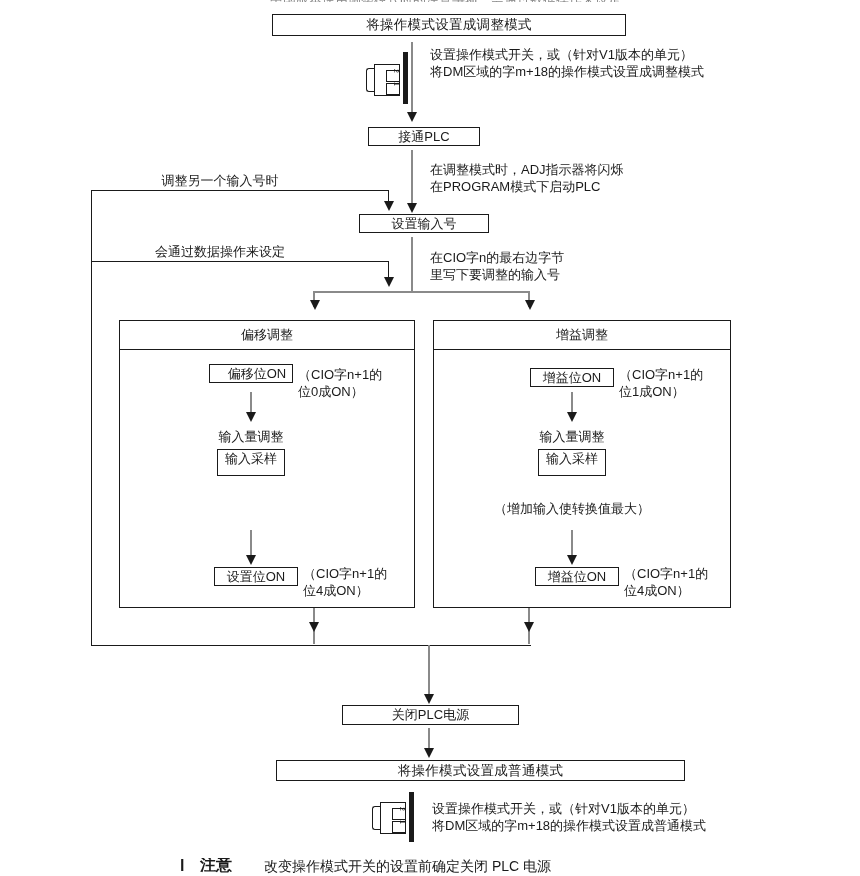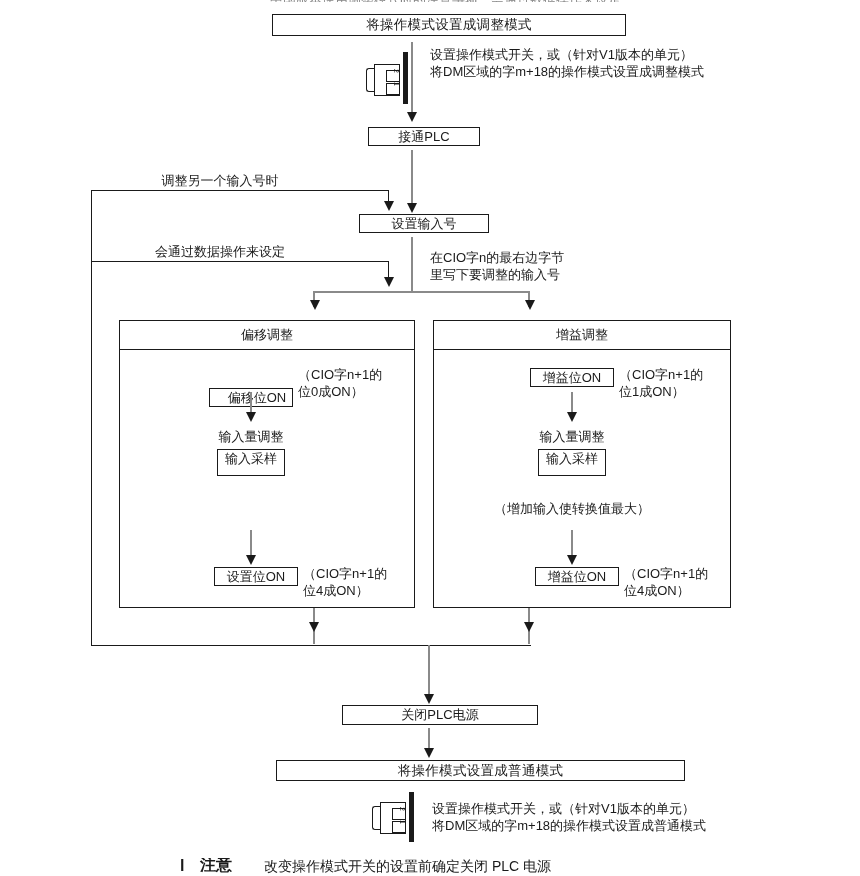--- a/index.html
+++ b/index.html
@@ -133,20 +133,22 @@
   <div class="abs txt" style="left:430px;top:46px;width:420px;">设置操作模式开关，或（针对V1版本的单元）
 将DM区域的字m+18的操作模式设置成调整模式</div>
 
   <div class="abs pbox" style="left:368px;top:127px;width:112px;height:19px;">
     <span>接通PLC</span>
   </div>
 
   <div class="abs vline" style="left:411px;top:150px;width:2px;height:58px;"></div>
   <div class="abs arrow-dn" style="left:407px;top:203px;"></div>
 
+  <div class="abs txt" style="left:430px;top:161px;width:420px;">在调整模式时，ADJ指示器将闪烁
+在PROGRAM模式下启动PLC</div>
 
   <div class="abs txt center" style="left:120px;top:172px;width:200px;">调整另一个输入号时</div>
   <div class="abs hline-dark" style="left:91px;top:190px;width:298px;"></div>
   <div class="abs vline-dark" style="left:388px;top:190px;height:14px;"></div>
   <div class="abs arrow-dn" style="left:384px;top:201px;"></div>
 
   <div class="abs pbox" style="left:359px;top:214px;width:130px;height:19px;">
     <span>设置输入号</span>
   </div>
 
@@ -163,21 +165,21 @@
   <div class="abs hline" style="left:313px;top:291px;width:217px;"></div>
   <div class="abs vline" style="left:313px;top:291px;width:2px;height:16px;"></div>
   <div class="abs arrow-dn" style="left:310px;top:300px;"></div>
   <div class="abs vline" style="left:528px;top:291px;width:2px;height:16px;"></div>
   <div class="abs arrow-dn" style="left:525px;top:300px;"></div>
 
   <div class="abs group" style="left:119px;top:320px;width:296px;height:288px;">
     <div class="group-head">偏移调整</div>
   </div>
 
-  <div class="abs pbox" style="left:209px;top:388px;width:84px;height:19px;padding-left:12px;">
+  <div class="abs pbox" style="left:209px;top:364px;width:84px;height:19px;padding-left:12px;">
     <span>偏移位ON</span>
   </div>
   <div class="abs txt" style="left:298px;top:366px;width:130px;">（CIO字n+1的
 位0成ON）</div>
 
   <div class="abs vline" style="left:250px;top:392px;width:2px;height:26px;"></div>
   <div class="abs arrow-dn" style="left:246px;top:412px;"></div>
 
   <div class="abs txt center" style="left:191px;top:428px;width:120px;">输入量调整</div>
 
@@ -230,21 +232,21 @@
 
   <div class="abs vline" style="left:528px;top:608px;width:2px;height:36px;"></div>
   <div class="abs arrow-dn" style="left:524px;top:622px;"></div>
 
   <div class="abs hline-dark" style="left:91px;top:645px;width:440px;"></div>
   <div class="abs vline-dark" style="left:91px;top:190px;height:456px;"></div>
 
   <div class="abs vline" style="left:428px;top:645px;width:2px;height:55px;"></div>
   <div class="abs arrow-dn" style="left:424px;top:694px;"></div>
 
-  <div class="abs pbox" style="left:342px;top:705px;width:196px;height:20px;">
+  <div class="abs pbox" style="left:342px;top:705px;width:177px;height:20px;">
     <span>关闭PLC电源</span>
   </div>
 
   <div class="abs vline" style="left:428px;top:728px;width:2px;height:28px;"></div>
   <div class="abs arrow-dn" style="left:424px;top:748px;"></div>
 
   <div class="abs banner" style="left:276px;top:760px;width:409px;height:21px;">
     <span>将操作模式设置成普通模式</span>
   </div>
 

